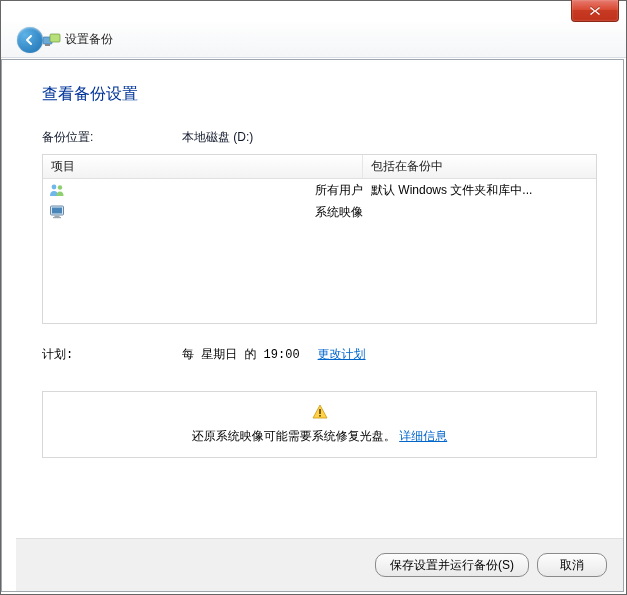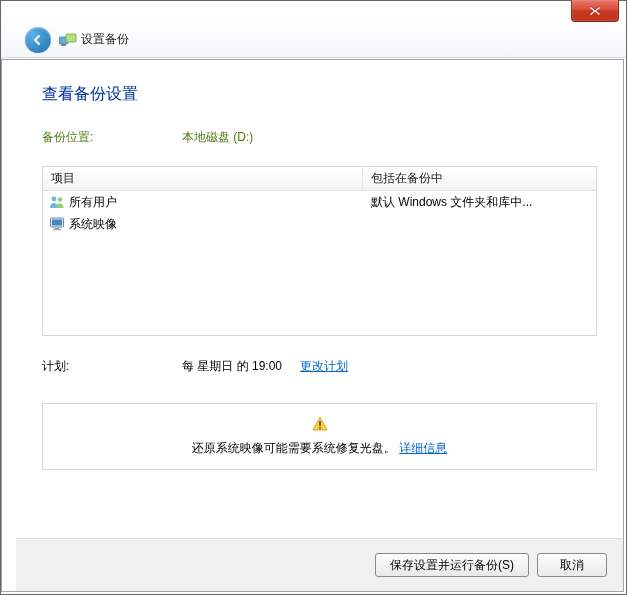--- a/index.html
+++ b/index.html
@@ -37,22 +37,21 @@
     .header-bar {
       position: absolute;
       top: 22px;
       left: 1px;
       right: 1px;
       height: 36px;
       background: linear-gradient(to bottom, #fefefe, #f4f6f8);
       border-bottom: 1px solid #d7dde3;
       display: flex;
       align-items: center;
-      padding: 0 24px;
-      gap: 8px;
+      padding: 0 16px;
     }
     .back-btn {
       width: 26px; height: 26px;
       border-radius: 50%;
       background: radial-gradient(circle at 30% 30%, #5db2e8, #1a6fb0);
       display: flex; align-items: center; justify-content: center;
       box-shadow: inset 0 1px 2px rgba(255,255,255,0.5), 0 0 1px rgba(0,0,0,0.3);
     }
     .header-title {
       display: flex;
@@ -77,22 +76,22 @@
       flex-direction: column;
     }
     .page-title {
       color: #003399;
       font-size: 16px;
       font-weight: normal;
       margin-bottom: 24px;
     }
     .row {
       display: flex;
-      margin-bottom: 20px;
-      color: #4d7c0f;
+      margin-bottom: 8px;
+      color: #0f172a;
     }
     .row-label { width: 140px; }
     .summary-label { margin-bottom: 8px; }
     .table-wrap {
       border: 1px solid #d8d8d8;
       height: 170px;
       margin-bottom: 22px;
       background: #fff;
     }
     .table-header {
@@ -116,30 +115,32 @@
       display: flex;
       height: 22px;
       align-items: center;
     }
     .td1 {
       width: 320px;
       padding-left: 6px;
       display: flex;
       align-items: center;
       gap: 4px;
+      justify-content: space-between;
     }
     .td2 { flex: 1; padding-left: 8px; }
     .users-icon, .imaging-icon {
       width: 16px; height: 16px;
       display: inline-flex;
       flex-shrink: 0;
     }
     .schedule-row {
       display: flex;
       margin-bottom: 28px;
+      font-family: Liberation Mono, monospace;
     }
     .schedule-value {
       display: flex;
       gap: 18px;
       align-items: baseline;
     }
     .link {
       color: #0066cc;
       text-decoration: underline;
       cursor: pointer;
@@ -165,21 +166,21 @@
       border-top: 1px solid #dfdfdf;
       margin: 0 -26px -14px -26px;
       padding: 14px 16px 14px 16px;
       background: #f0f0f0;
     }
     .btn {
       height: 24px;
       padding: 0 14px;
       background: linear-gradient(to bottom, #fdfdfd, #e9e9e9);
       border: 1px solid #8a8a8a;
-      border-radius: 3px;
+      border-radius: 10px;
       font-size: 12px;
       font-family: inherit;
       cursor: pointer;
       min-width: 70px;
     }
   </style>
 </head>
 <body>
 
 <div class="window-border"></div>

